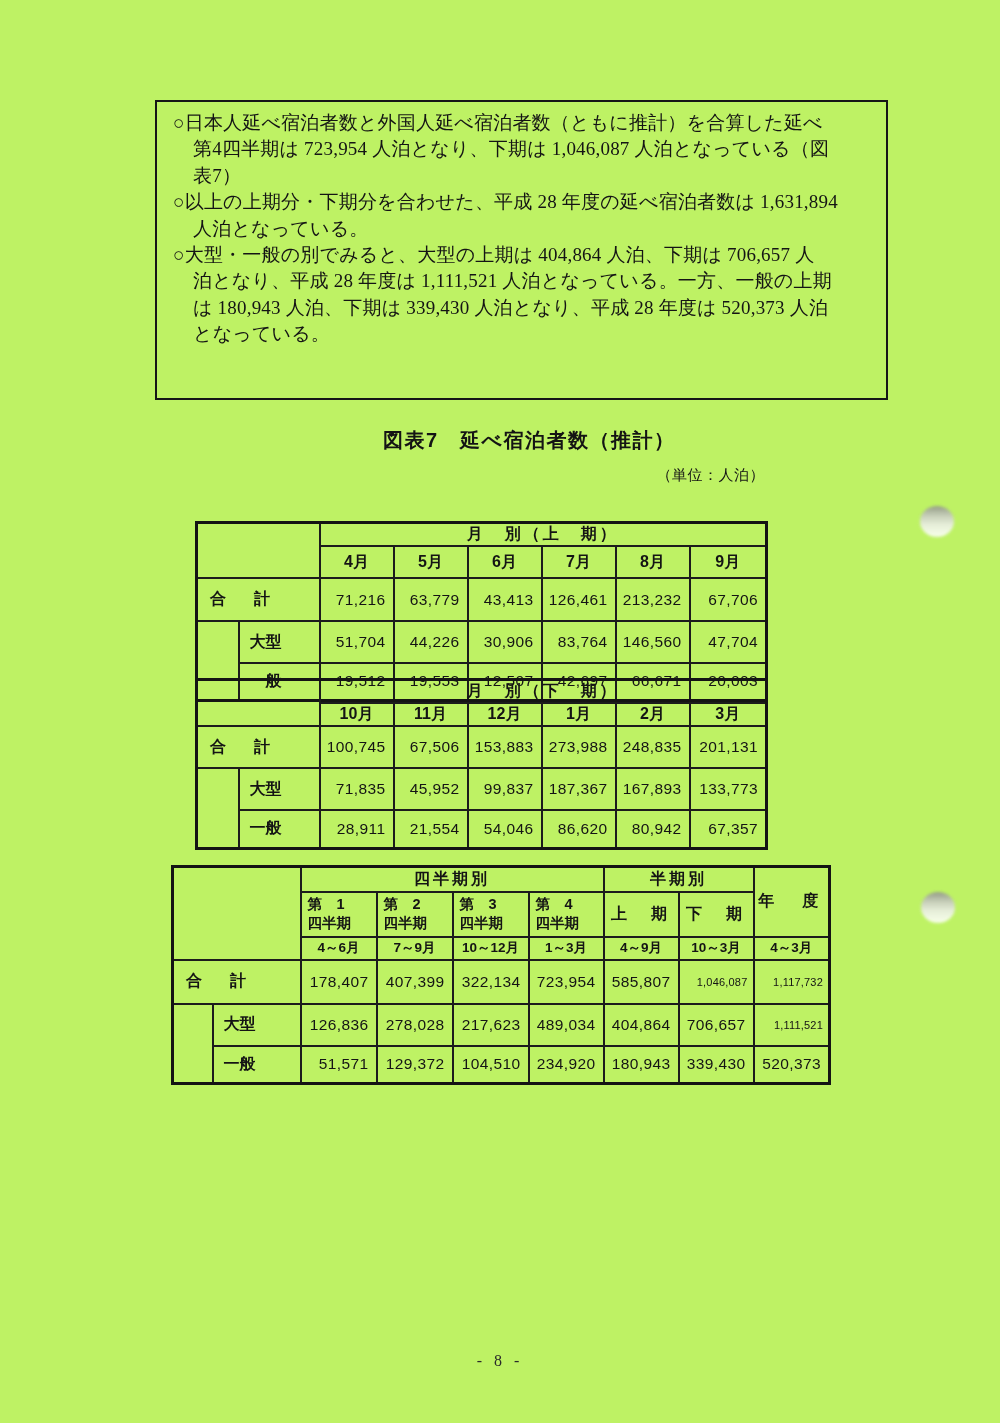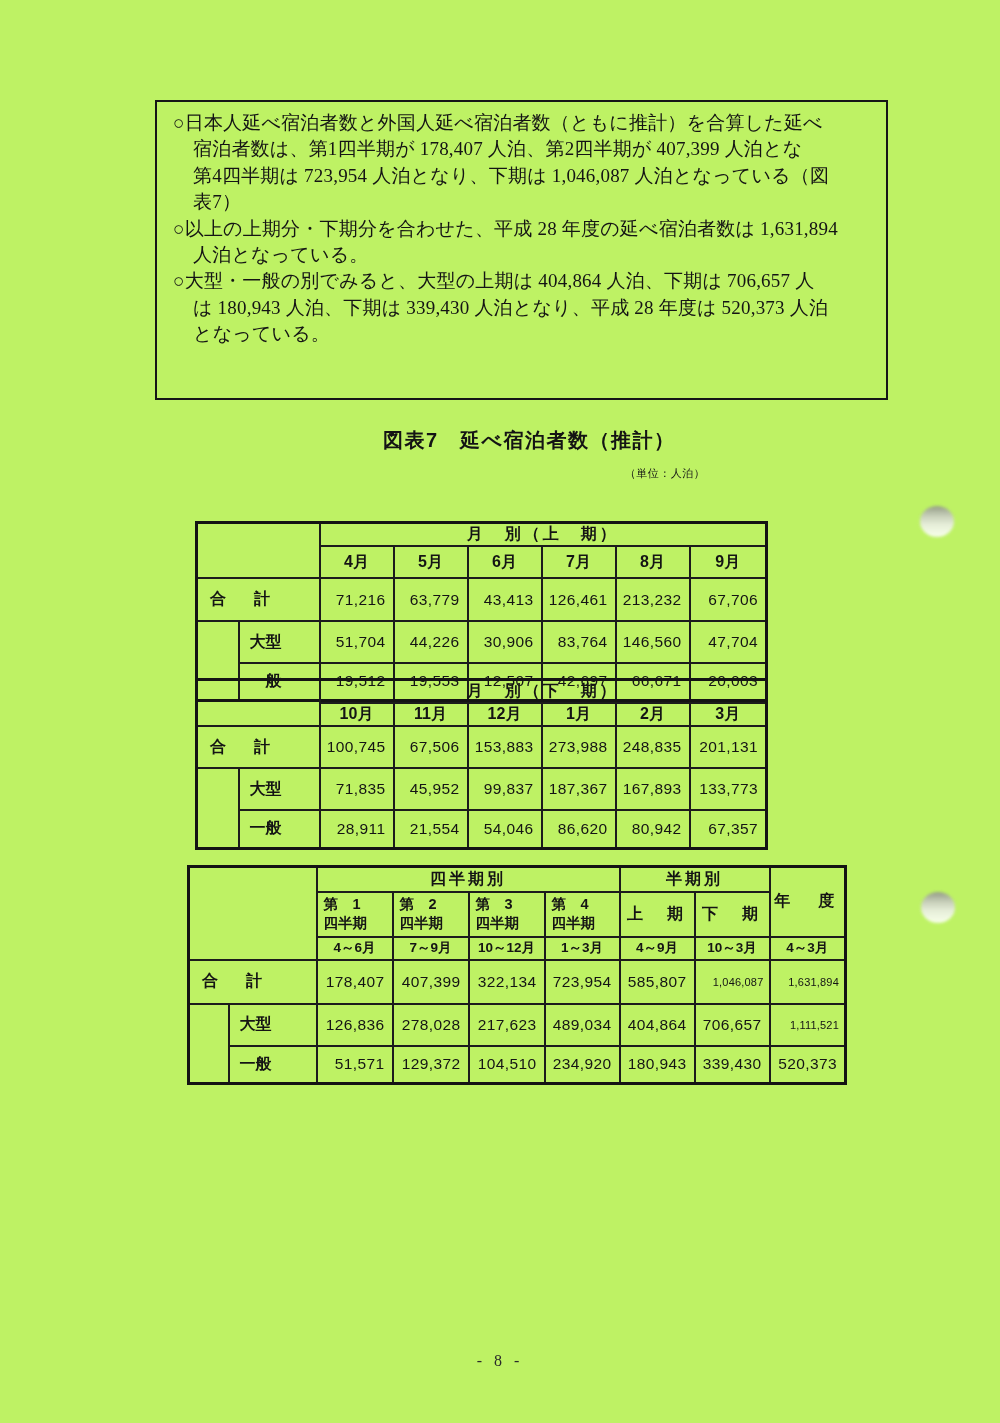--- a/index.html
+++ b/index.html
@@ -17,34 +17,34 @@
   }
   .tline{white-space:nowrap;overflow:hidden;}
   .tline.cont{padding-left:20px;}
   
   .figtitle{
     position:absolute;left:383px;top:427px;
     font-family:"Liberation Sans","DejaVu Sans",sans-serif;
     font-weight:bold;font-size:20px;letter-spacing:1.5px;white-space:nowrap;
   }
   .unitnote{
-    position:absolute;top:466px;left:565px;width:200px;text-align:center;
+    position:absolute;top:466px;left:565px;width:200px;text-align:right;
     font-family:Liberation Serif, serif;
-    font-size:11px;letter-spacing:0.5px;
+    font-size:15px;letter-spacing:0.5px;
   }
   
   table{
     border-collapse:collapse;table-layout:fixed;
     font-family:"Liberation Sans","DejaVu Sans",sans-serif;
     border:3px solid #141414;
   }
   td{border:2px solid #1c1c1c;padding:0;overflow:hidden;}
   .t1{position:absolute;left:195px;top:488px;width:570px;margin-top:33px;}
   .t2{position:absolute;left:195px;top:678px;width:570px;}
-  .t3{position:absolute;left:187px;top:865px;width:657px;}
+  .t3{position:absolute;left:171px;top:865px;width:657px;}
   .gh{font-weight:bold;font-size:16px;text-align:center;letter-spacing:3px;}
   .mh{font-weight:bold;font-size:16px;text-align:center;}
   .lab{font-weight:bold;font-size:16px;text-align:left;}
   .lab span{position:relative;left:-30px;margin-left:42px;white-space:nowrap;letter-spacing:6px;}
   .sub{font-weight:bold;font-size:16px;padding-left:10px;text-align:left;}
   .num{text-align:right;padding-right:7px;font-size:15.5px;letter-spacing:0.4px;}
   .sm{font-size:11px;padding-right:5px;letter-spacing:0.2px;}
   .qh{font-weight:bold;font-size:14.5px;line-height:19px;padding-left:6px;text-align:left;}
   .rh{font-weight:bold;font-size:13.5px;text-align:center;}
   .hh{font-weight:bold;font-size:16px;text-align:center;letter-spacing:4px;}
@@ -63,26 +63,26 @@
     font-size:16px;letter-spacing:4px;color:#2a2a2a;
   }
 </style>
 </head>
 <body>
 
 <div class="page">
 
   <div class="textbox">
     <div class="tline">○日本人延べ宿泊者数と外国人延べ宿泊者数（ともに推計）を合算した延べ</div>
-    <div class="tline cont">宿泊者数は、第1四半期が 178,407 人泊、第2四半期が 407,399 人泊とな</div>
     <div class="tline cont">第4四半期は 723,954 人泊となり、下期は 1,046,087 人泊となっている（図</div>
     <div class="tline cont">表7）</div>
     <div class="tline">○以上の上期分・下期分を合わせた、平成 28 年度の延べ宿泊者数は 1,631,894</div>
     <div class="tline cont">人泊となっている。</div>
     <div class="tline">○大型・一般の別でみると、大型の上期は 404,864 人泊、下期は 706,657 人</div>
+    <div class="tline cont">泊となり、平成 28 年度は 1,111,521 人泊となっている。一方、一般の上期</div>
     <div class="tline cont">は 180,943 人泊、下期は 339,430 人泊となり、平成 28 年度は 520,373 人泊</div>
     <div class="tline cont">となっている。</div>
   </div>
 
   <div class="figtitle">図表7　延べ宿泊者数（推計）</div>
   <div class="unitnote">（単位：人泊）</div>
 
   <table class="t1">
     <colgroup>
         <col style="width:42px">
@@ -242,21 +242,21 @@
       <td class="rh">4～3月</td>
     </tr>
     <tr style="height:44px">
       <td colspan="2" class="lab"><span>合　計</span></td>
       <td class="num">178,407</td>
       <td class="num">407,399</td>
       <td class="num">322,134</td>
       <td class="num">723,954</td>
       <td class="num">585,807</td>
       <td class="num sm">1,046,087</td>
-      <td class="num sm">1,631,894</td>
+      <td class="num sm">1,117,732</td>
     </tr>
     <tr style="height:42px">
       <td rowspan="2"></td>
       <td class="sub">大型</td>
       <td class="num">126,836</td>
       <td class="num">278,028</td>
       <td class="num">217,623</td>
       <td class="num">489,034</td>
       <td class="num">404,864</td>
       <td class="num">706,657</td>

